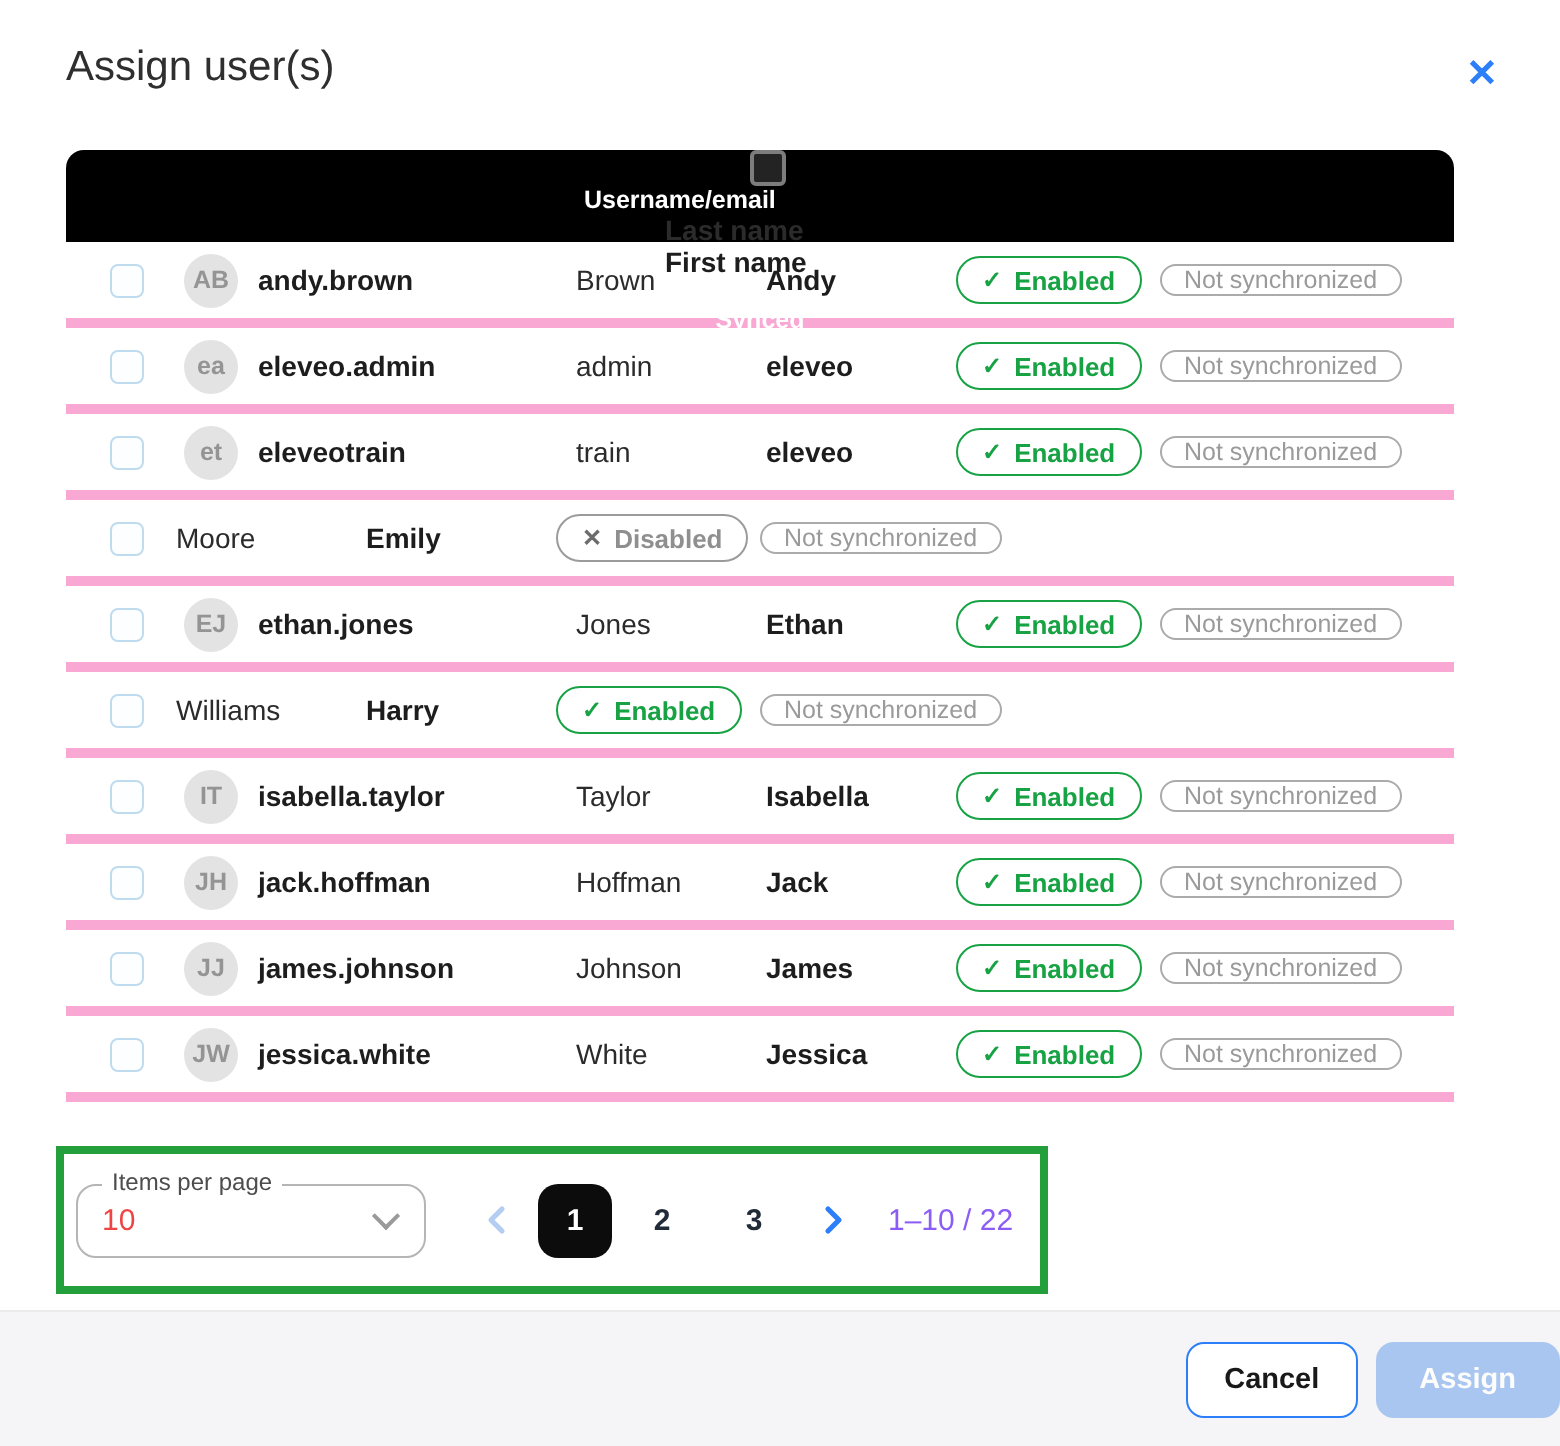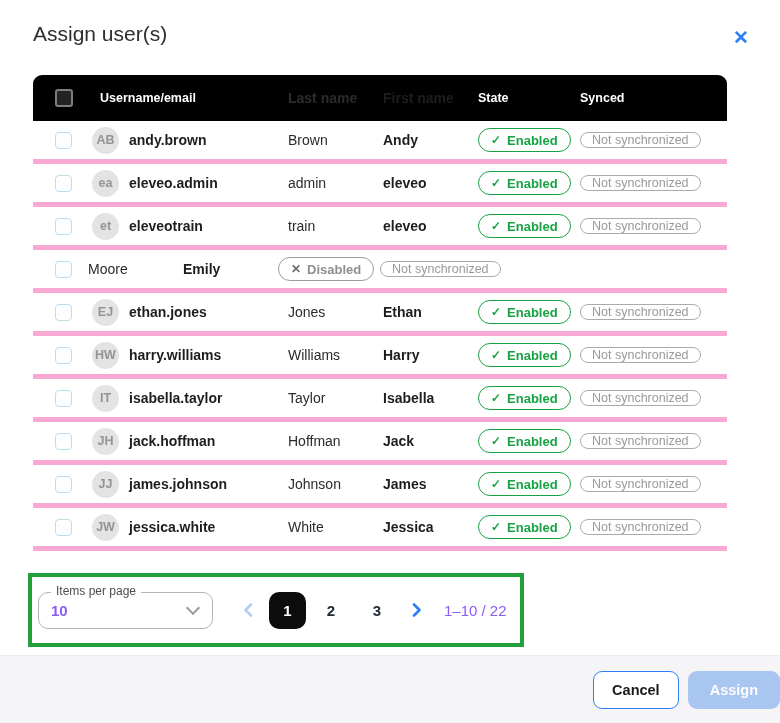--- a/index.html
+++ b/index.html
@@ -26,21 +26,21 @@
     color: #2d7ff9; font-size: 19px; font-weight: 700;
     cursor: pointer; user-select: none;
   }
 
   
   .table { position: absolute; left: 33px; top: 75px; width: 694px; }
   .thead {
     height: 46px; background: #000;
     border-radius: 9px 9px 0 0;
     display: flex; align-items: center;
-    color: #fff; font-size: 12.5px; font-weight: 600;
+    color: #fff; font-size: 12.5px; font-weight: 600; flex-direction: column;
   }
   .row {
     height: 43px; display: flex; align-items: center;
     border-bottom: 5px solid #f9a8d4; background: #fff;
   }
   .cell { display: flex; align-items: center; }
   .c-check  { width: 55px;  padding-left: 22px; }
   .c-user   { width: 200px; }
   .c-last   { width: 95px;  font-size: 14px; color: #2b2b2b; }
   .c-first  { width: 95px;  font-size: 14px; font-weight: 700; color: #1d1d1d; }
@@ -89,21 +89,21 @@
     position: relative; margin-left: 6px;
     width: 175px; height: 37px;
     border: 1px solid #b5b5b5; border-radius: 10px;
     display: flex; align-items: center; cursor: pointer; background: #fff;
   }
   .select-label {
     position: absolute; top: -9px; left: 12px;
     background: #fff; padding: 0 5px;
     font-size: 12px; color: #4d4d4d;
   }
-  .select-value { padding-left: 12px; flex: 1; font-size: 15px; font-weight: 700; color: #8b5cf6; }
+  .select-value { padding-left: 12px; flex: 1; font-size: 15px; font-weight: 400; color: #ef4444; }
   .select-chevron {
     width: 10px; height: 10px; margin-right: 14px; margin-top: -5px;
     border-right: 2.5px solid #9a9a9a; border-bottom: 2.5px solid #9a9a9a;
     transform: rotate(45deg);
   }
   .nav-arrow { margin-left: 24px; display: flex; align-items: center; cursor: pointer; }
   .page-tile {
     margin-left: 8px; width: 37px; height: 37px;
     background: #0c0c0c; color: #fff; border-radius: 10px;
     display: flex; align-items: center; justify-content: center;
@@ -256,26 +256,20 @@
       </div>
       <div class="cell c-synced">
         <span class="badge sync-badge">Not synchronized</span>
       </div>
     </div>
 
     <div class="row">
       <div class="cell c-check">
         <div class="checkbox"></div>
       </div>
-      <div class="cell c-user">
-        <div class="avatar">
-          <span>HW</span>
-        </div>
-        <span class="uname">harry.williams</span>
-      </div>
       <div class="cell c-last">Williams</div>
       <div class="cell c-first">Harry</div>
       <div class="cell c-state">
         <span class="badge state-badge enabled">
           <span class="b-icon">✓</span>
           <span>Enabled</span>
         </span>
       </div>
       <div class="cell c-synced">
         <span class="badge sync-badge">Not synchronized</span>

